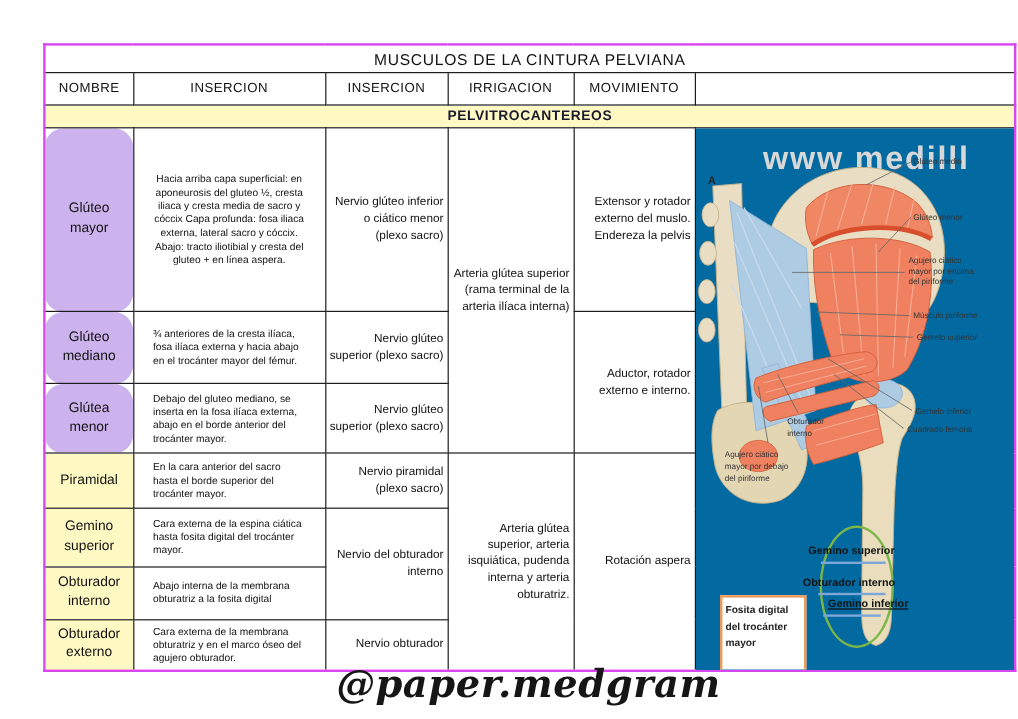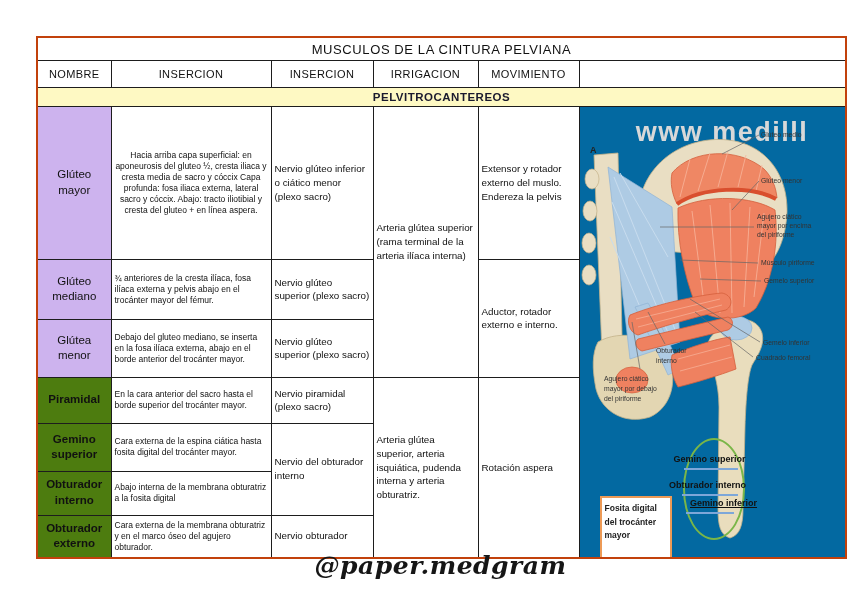--- a/index.html
+++ b/index.html
@@ -4,35 +4,35 @@
 <style>
   html,body{margin:0;padding:0;}
   body{
     width:848px;height:599px;background:#ffffff;position:relative;
     font-family:"Liberation Sans", sans-serif;color:#111;
     overflow:hidden;
   }
   .sheet{position:absolute;left:36px;top:36px;}
   table.muscle-table{
     border-collapse:collapse;table-layout:fixed;width:809px;
-    border:2px solid #c2410c;
+    border:2px solid #d946ef;
   }
   .muscle-table td{
     border:1px solid #1d1d1d;padding:2px 3px;vertical-align:middle;
     overflow:hidden;
   }
   tr.title-row td{height:18px;text-align:center;font-size:13px;letter-spacing:.6px;font-weight:500;}
   tr.header-row td{height:22px;text-align:center;font-size:11px;letter-spacing:.4px;font-weight:500;}
   tr.band-row td{height:14px;background:#fef9c3;text-align:center;font-size:11.5px;font-weight:600;letter-spacing:.5px;color:#1a1a2e;}
   td.name{text-align:center;font-size:11.5px;line-height:1.35;}
-  td.name.purple{background:#cdb3ee;}
-  td.name.pink{background:#4d7c0f;font-weight:bold;}
-  td.ins{font-size:8.5px;line-height:1.3;text-align:left;padding:2px 3px;}
+  td.name.purple{background:#cdb3ee;border-radius:16px;}
+  td.name.pink{background:#fef9c3;}
+  td.ins{font-size:8.5px;line-height:1.3;text-align:left;padding:2px 16px;}
   td.ins.center{text-align:center;}
-  td.mid{text-align:left;font-size:9.8px;line-height:1.4;}
+  td.mid{text-align:right;font-size:9.8px;line-height:1.4;}
   td.imgcell{padding:0;vertical-align:top;position:relative;background:#0369a1;}
 
   
   .legend-box{
     position:absolute;left:20px;top:349px;width:62px;height:74px;
     border:2px solid #ed9a56;padding:4px 3px;
     font-size:8.5px;line-height:1.6;font-weight:600;color:#222;text-align:left;
     background:#fff;
     margin-top:40px;
   }
@@ -42,21 +42,21 @@
   }
   .circ-label{
     position:absolute;transform:translateX(-50%);white-space:nowrap;
     font-size:9px;font-weight:700;color:#111;
   }
   .circ-underline{position:absolute;height:2px;background:#7da7d9;}
 
   .footer{
     position:absolute;left:36px;top:551px;width:809px;text-align:center;
     font-family:"DejaVu Serif", serif;font-style:italic;font-weight:700;
-    font-size:25px;color:#161616;letter-spacing:.5px;
+    font-size:32px;color:#161616;letter-spacing:.5px;
   }
 </style>
 </head>
 <body>
 
 <div class="sheet">
 <table class="muscle-table">
   <colgroup>
     <col style="width:74px">
         <col style="width:160px">
@@ -177,21 +177,21 @@
       <div class="circ-underline" style="left:104px;top:361px;width:54px;"></div>
       <div class="circ-label" style="left:128px;top:373px;">Obturador interno</div>
       <div class="circ-underline" style="left:102px;top:387px;width:56px;"></div>
       <div class="circ-label" style="left:144px;top:391px;text-decoration:underline;">Gemino inferior</div>
       <div class="circ-underline" style="left:106px;top:405px;width:48px;"></div>
     </td>
   </tr>
 
   <tr style="height:58px">
     <td class="name purple">Glúteo mediano</td>
-    <td class="ins">¾ anteriores de la cresta ilíaca, fosa ilíaca externa y pelvis abajo en el trocánter mayor del fémur.</td>
+    <td class="ins">¾ anteriores de la cresta ilíaca, fosa ilíaca externa y hacia abajo en el trocánter mayor del fémur.</td>
     <td class="mid">Nervio glúteo superior (plexo sacro)</td>
     <td class="mid" rowspan="2">Aductor, rotador externo e interno.</td>
   </tr>
 
   <tr style="height:58px">
     <td class="name purple">Glútea menor</td>
     <td class="ins">Debajo del gluteo mediano, se inserta en la fosa ilíaca externa, abajo en el borde anterior del trocánter mayor.</td>
     <td class="mid">Nervio glúteo superior (plexo sacro)</td>
   </tr>
 

